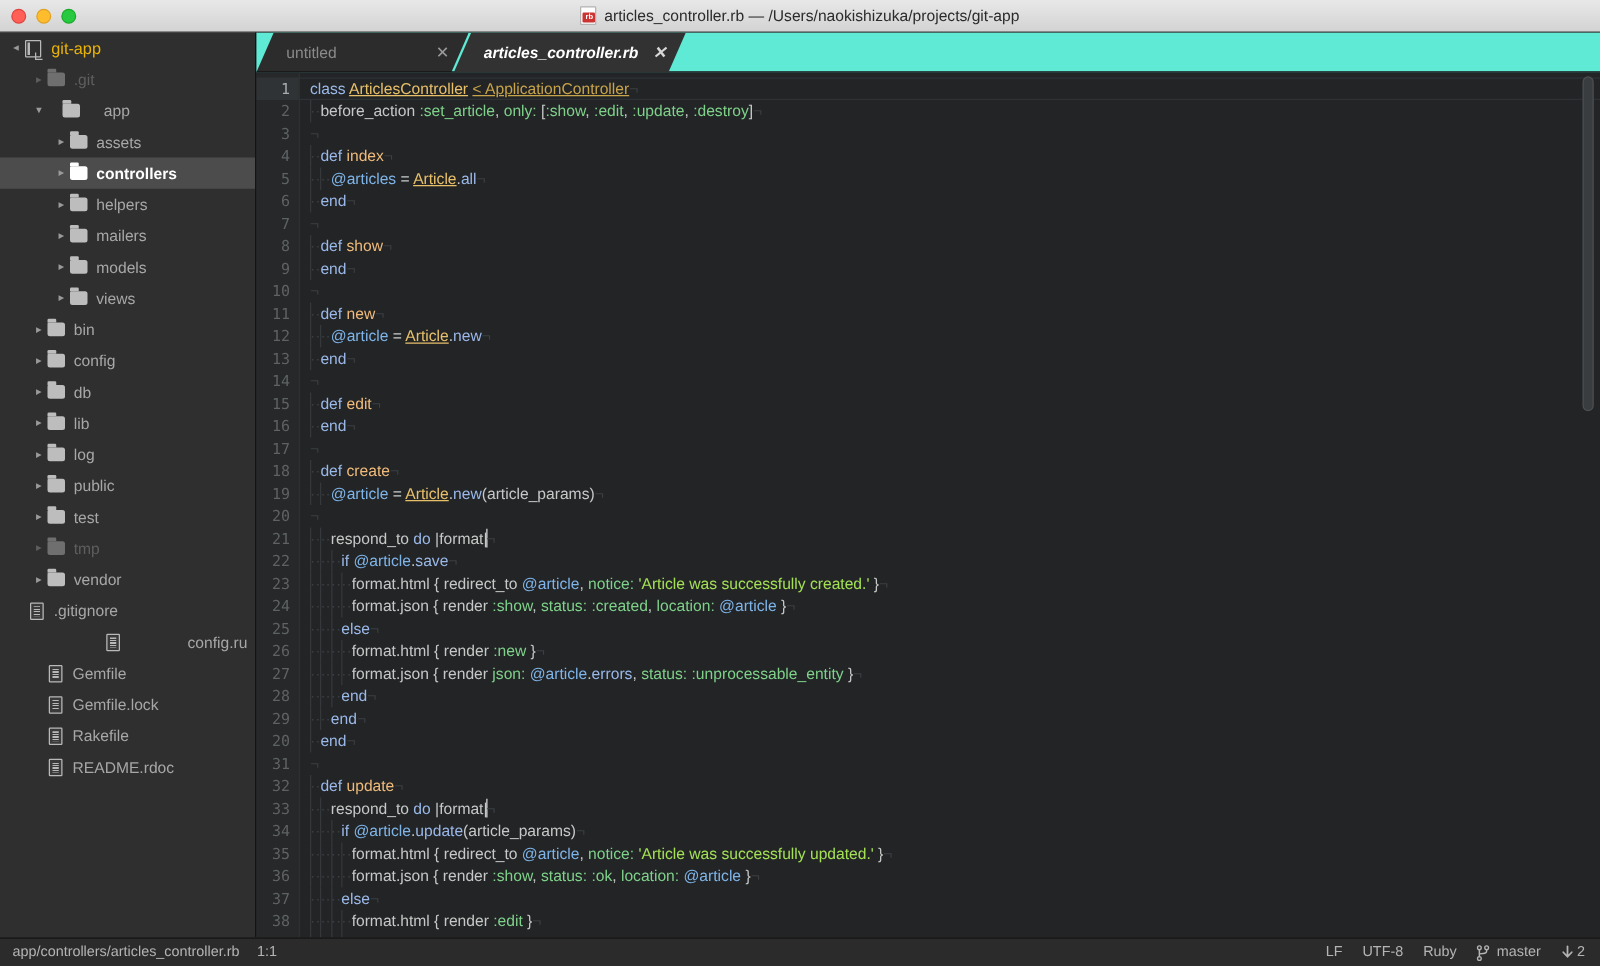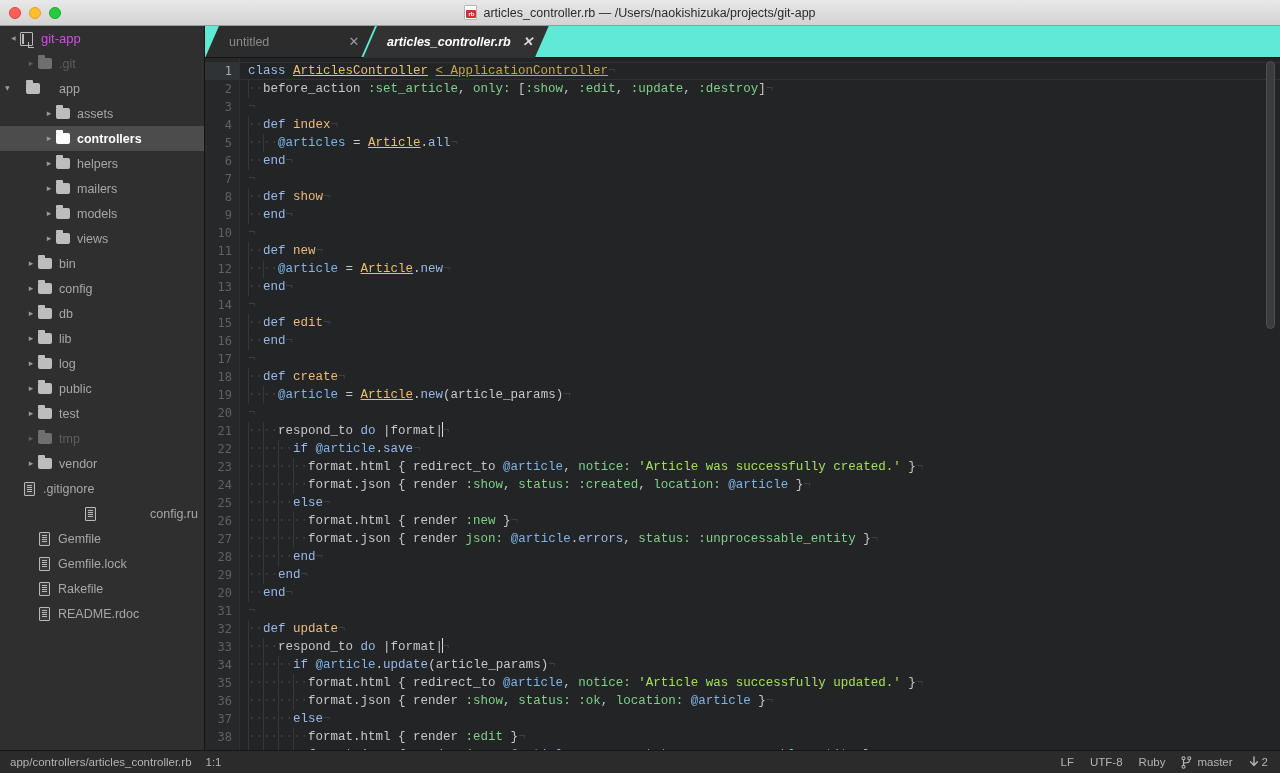--- a/index.html
+++ b/index.html
@@ -103,21 +103,21 @@
     background: transparent;
   }
   .repo-icon::before {
     content:""; position:absolute; left:1px; top:1px; bottom:1px;
     width: 2px; background: #b9b9b9;
   }
   .repo-icon::after {
     content:""; position:absolute; right:-2px; bottom:-3px;
     width:5px; height:5px; border:1.5px solid #b9b9b9; border-top:none; border-right:none;
   }
-  #project-root .tree-label { color: #d946ef; font-size: 13px; }
+  #project-root .tree-label { color: #eab308; font-size: 13px; }
 
   
   #editor-pane {
     flex: 1; height: 724px; position: relative;
     background: #222426; overflow: hidden;
   }
 
   
   #tabbar {
     height: 32px; background: #5eead4;
@@ -157,21 +157,21 @@
     background: #262829; color: #5e6264;
     font-family: "DejaVu Sans Mono", monospace;
     font-size: 12px; text-align: right;
     padding-top: 4px;
     border-right: 1px solid #2e3032;
   }
   .gline { height: 18px; line-height: 18px; padding-right: 7px; }
   .gline.cur { background: #303335; color: #a8acae; }
   #code {
     flex: 1; position: relative; padding-top: 4px; padding-left: 8px;
-    font-family: Liberation Mono, monospace;
+    font-family: Liberation Sans, sans-serif;
     font-size: 12.5px; color: #c5c8c6;
     overflow: hidden; white-space: pre;
   }
   .cline { height: 18px; line-height: 18px; position: relative; }
   .cline.cur::before {
     content:""; position:absolute; left:-8px; right:0; top:0; bottom:0;
     border-top:1px solid #2f3234; border-bottom:1px solid #2f3234;
   }
   .cline > span { position: relative; }
 
@@ -242,21 +242,21 @@
       <span class="twisty open">▾</span>
       <span class="repo-icon"></span>
       <span class="tree-label">git-app</span>
     </div>
     <div id="tree-list">
         <div class="tree-row dim" style="padding-left: 24px;">
           <span class="twisty">▸</span>
           <span class="folder-icon"></span>
           <span class="tree-label">.git</span>
         </div>
-        <div class="tree-row" style=" gap: 12px;">
+        <div class="tree-row" style="padding-left: 24px; gap: 12px;">
           <span class="twisty open">▸</span>
           <span class="folder-icon"></span>
           <span class="tree-label">app</span>
         </div>
         <div class="tree-row" style="padding-left: 42px;">
           <span class="twisty">▸</span>
           <span class="folder-icon"></span>
           <span class="tree-label">assets</span>
         </div>
         <div class="tree-row selected" style="padding-left: 42px;">

